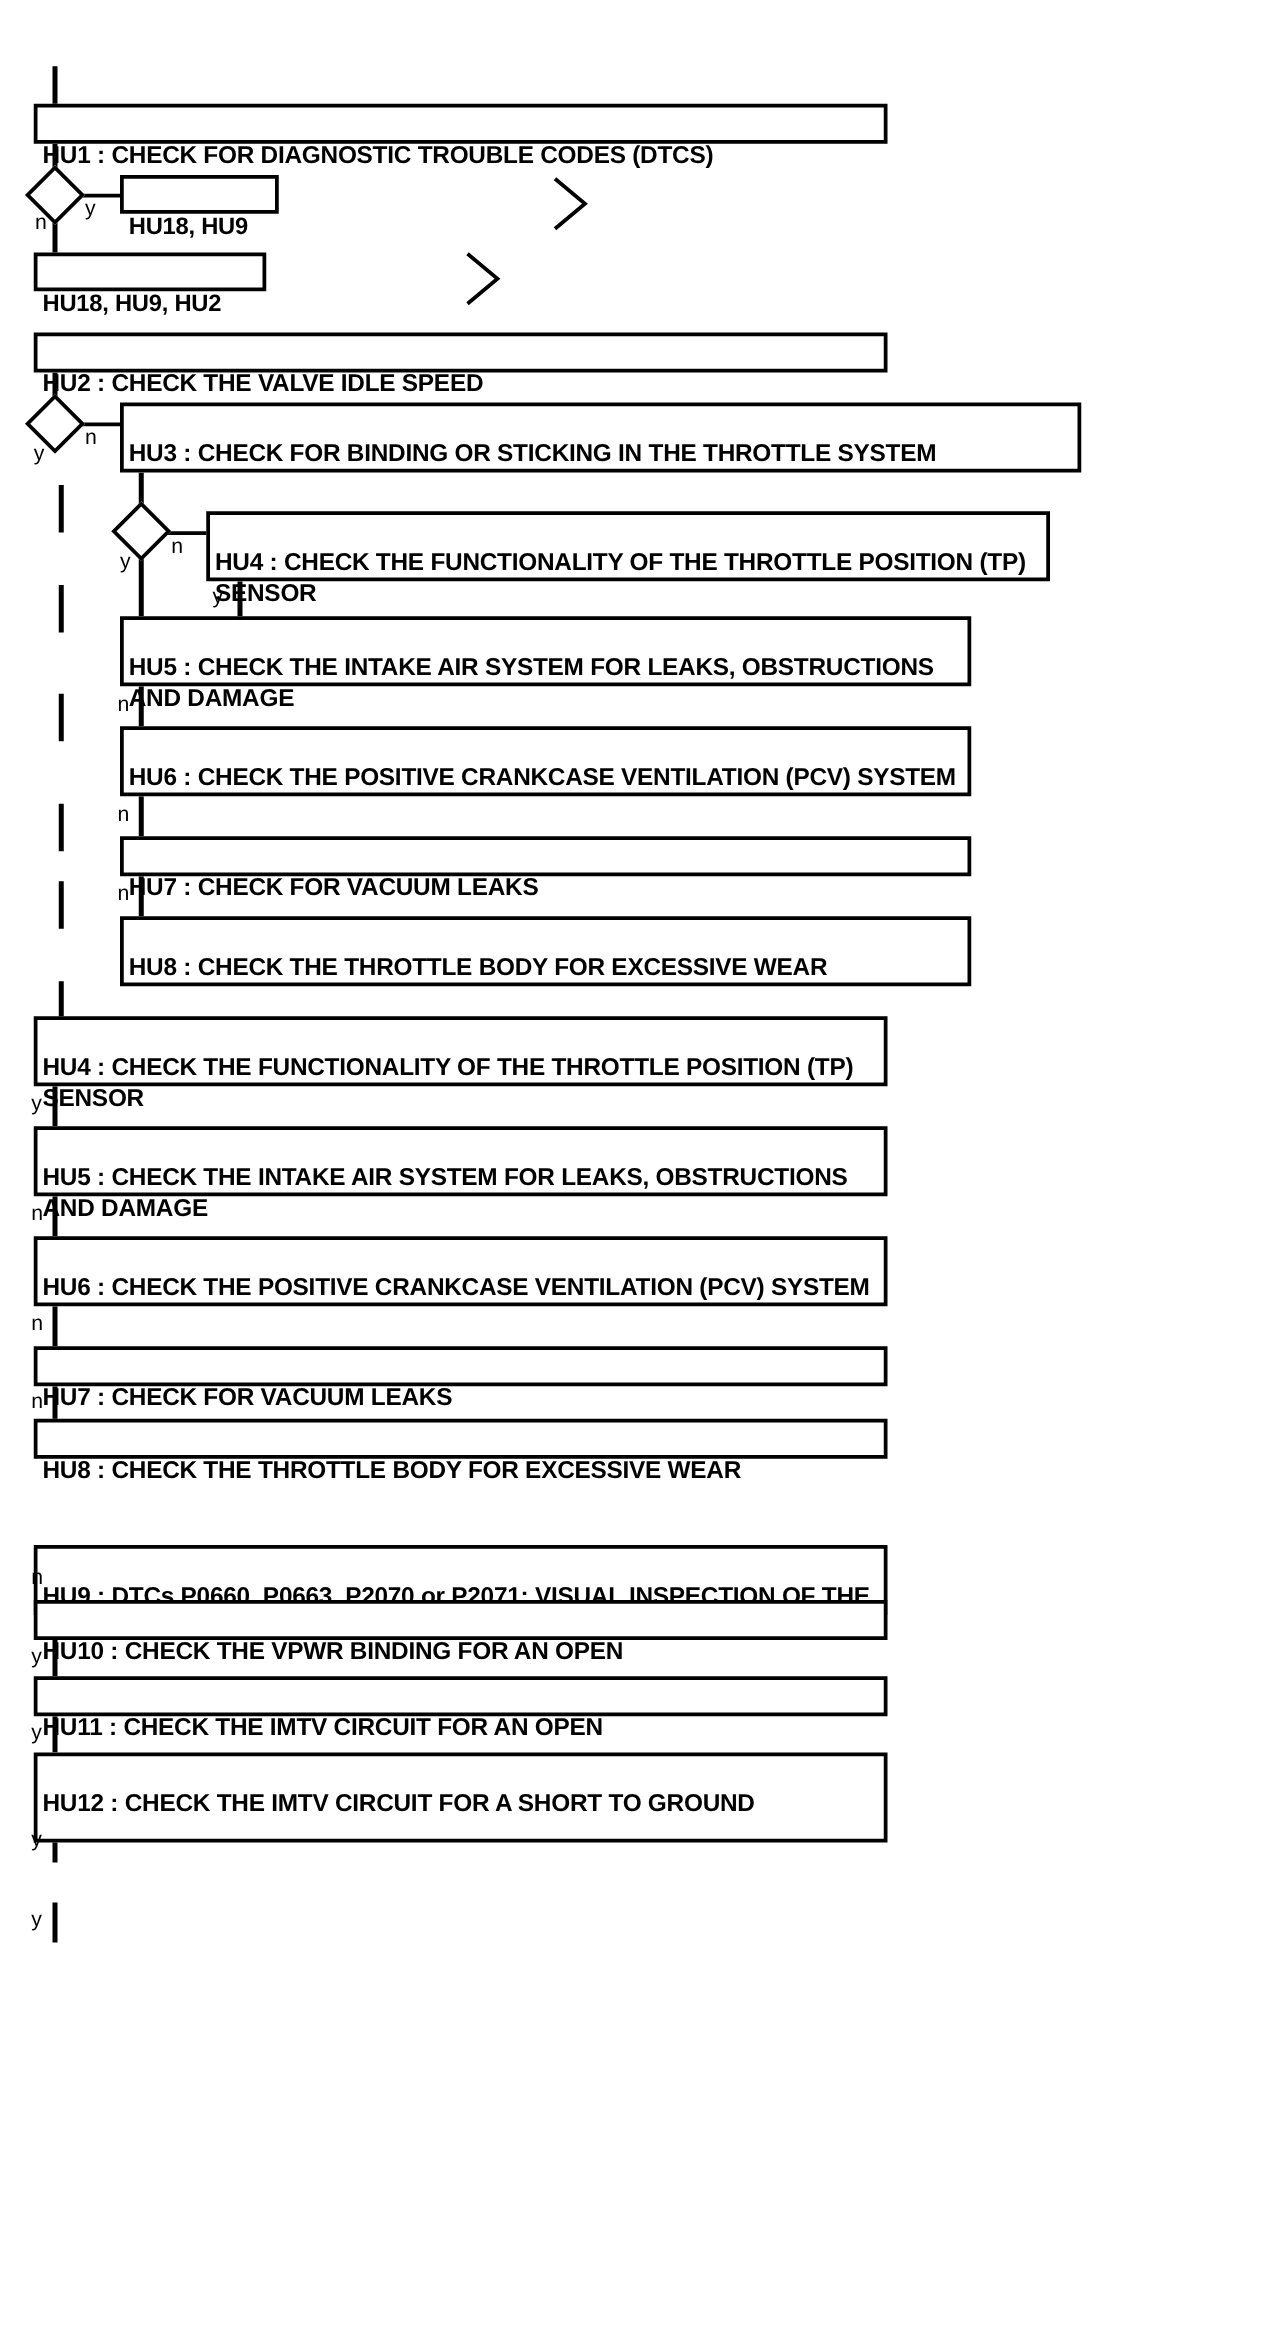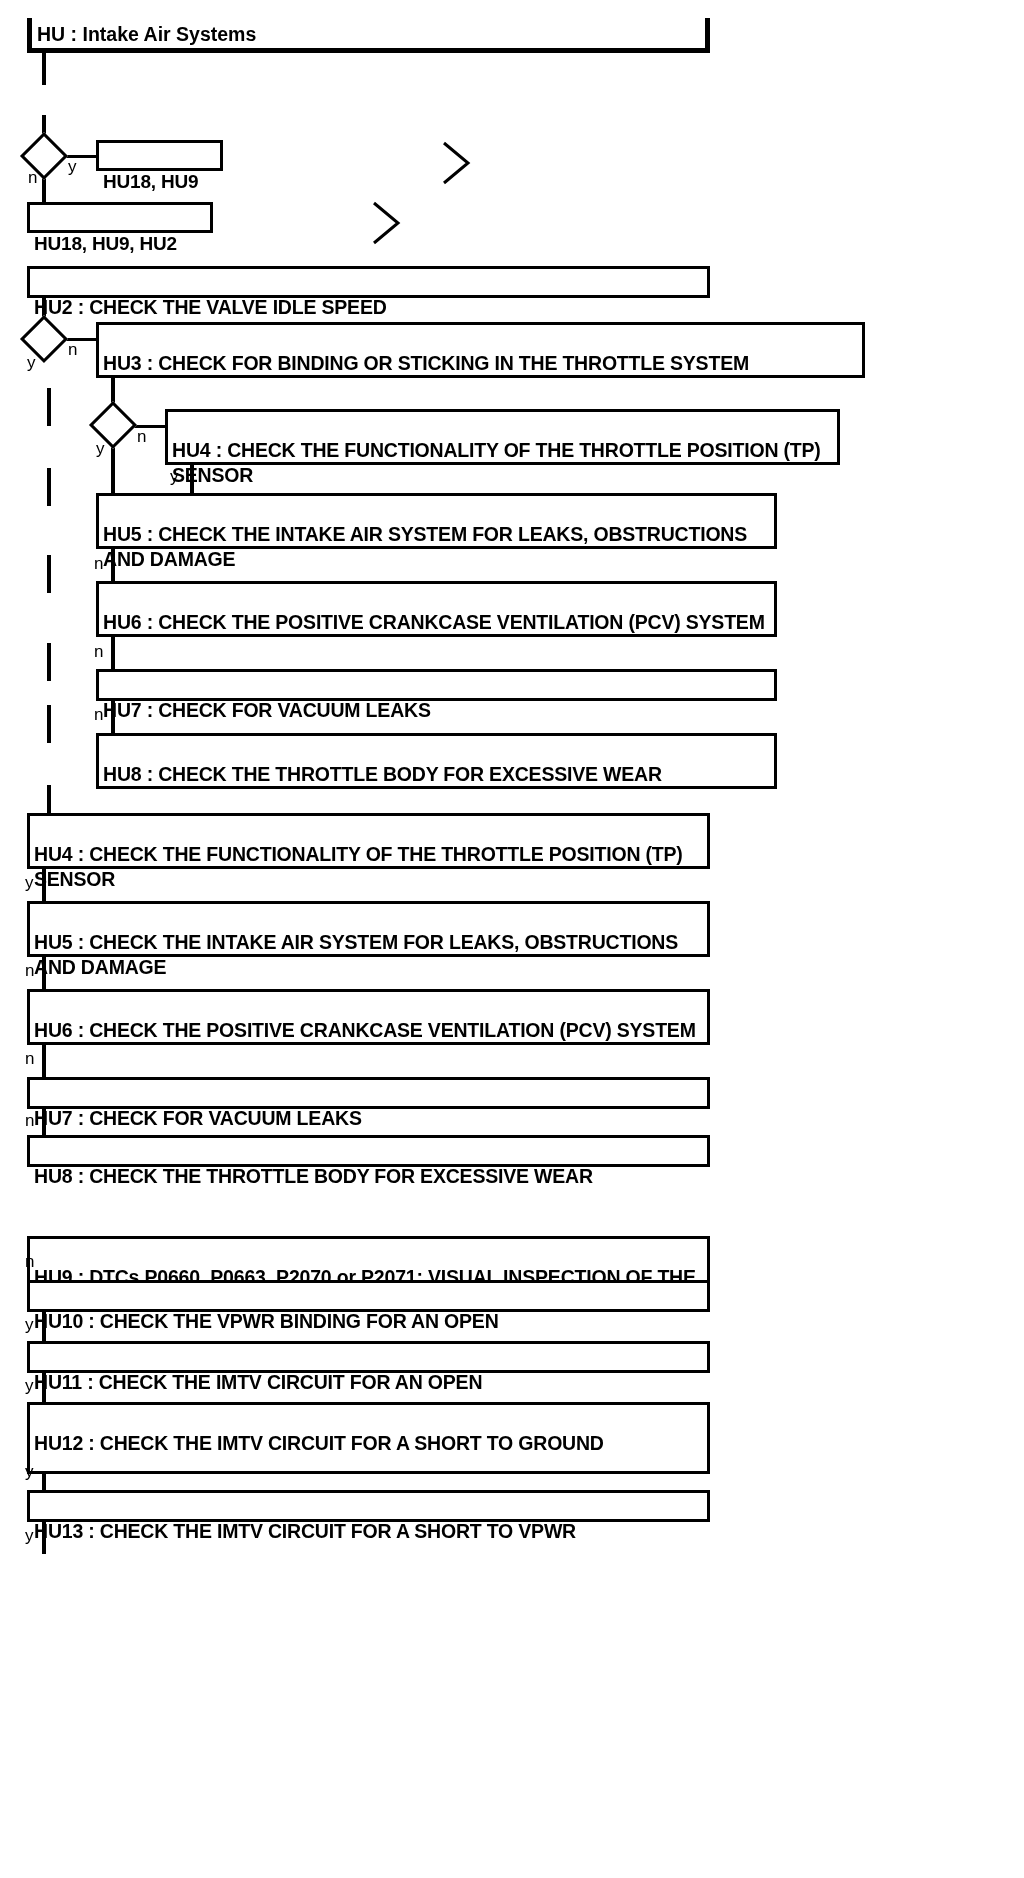--- a/index.html
+++ b/index.html
@@ -71,26 +71,26 @@
     z-index:4;
   }
   
   .chev{position:absolute;z-index:1;}
 </style>
 </head>
 <body>
 
 <div id="diagram">
 
-  <div class="header-box" style="left:27px; top:18px; width:683px; height:35px;">
-    <span>HU : Intake Air Systems</span>
-  </div>
 
   <div class="vline" style="left:42px; top:53px; height:32px;"></div>
 
+  <div class="box" style="left:27px; top:83px; width:683px; height:32px;">
+    <span>HU1 : CHECK FOR DIAGNOSTIC TROUBLE CODES (DTCS)</span>
+  </div>
 
   <div class="vline" style="left:42px; top:115px; height:24px;"></div>
 
   <div class="diamond" style="left:27px; top:139px;"></div>
   <span class="flag" style="left:28px; top:169px;">n</span>
   <span class="flag" style="left:68px; top:158px;">y</span>
 
   <div class="hline" style="left:61px; top:155px; width:37px;"></div>
 
   <div class="box" style="left:96px; top:140px; width:127px; height:31px; font-size:19px;">
@@ -217,19 +217,16 @@
   </div>
   <div class="vline" style="left:42px; top:1373px; height:29px;"></div>
   <span class="flag" style="left:25px; top:1377px;">y</span>
 
   <div class="box" style="left:27px; top:1402px; width:683px; height:72px;">
     <span>HU12 : CHECK THE IMTV CIRCUIT FOR A SHORT TO GROUND</span>
   </div>
   <div class="vline" style="left:42px; top:1458px; height:32px;"></div>
   <span class="flag" style="left:25px; top:1463px;">y</span>
 
-  <div class="box" style="left:27px; top:1490px; width:683px; height:32px;">
-    <span>HU13 : CHECK THE IMTV CIRCUIT FOR A SHORT TO VPWR</span>
-  </div>
   <div class="vline" style="left:42px; top:1522px; height:32px;"></div>
   <span class="flag" style="left:25px; top:1527px;">y</span>
 
 </div>
 
 </body></html>

